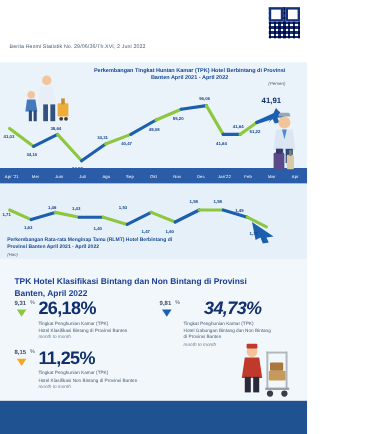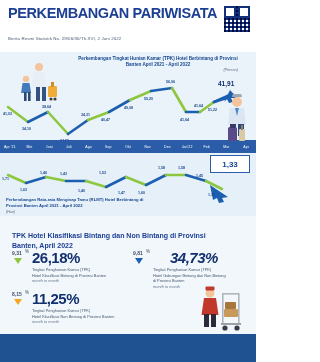--- a/index.html
+++ b/index.html
@@ -145,21 +145,20 @@
 
   .lbl { font-size:3.6px; font-weight:bold; fill:#18478f; font-family:"Liberation Sans", sans-serif; }
   .lbl-big { font-size:6.5px; font-weight:bold; fill:#12306e; font-family:"Liberation Sans", sans-serif; }
 </style>
 </head>
 <body>
 
 <div class="page">
 
   <div class="header">
-    <div class="title1">PERKEMBANGAN PARIWISATA</div>
     <div class="subtitle">Berita Resmi Statistik No. 29/06/36/Th.XVI, 2 Juni 2022</div>
     <div class="qr"></div>
   </div>
 
   <div class="band1">
     <div class="c1title">Perkembangan Tingkat Hunian Kamar (TPK) Hotel Berbintang di Provinsi Banten April 2021 - April 2022</div>
     <div class="c1unit">(Persen)</div>
   </div>
 
   <svg class="fam" viewBox="0 0 46 42">
@@ -264,21 +263,20 @@
     <text class="lbl" x="60" y="22">1,43</text>
     <text class="lbl" x="78" y="39">1,40</text>
     <text class="lbl" x="99" y="21">1,53</text>
     <text class="lbl" x="118" y="41">1,47</text>
     <text class="lbl" x="138" y="41">1,60</text>
     <text class="lbl" x="158" y="16">1,58</text>
     <text class="lbl" x="178" y="16">1,58</text>
     <text class="lbl" x="196" y="24">1,45</text>
     <text class="lbl" x="208" y="43">1,37</text>
   </svg>
-  <div class="callout">1,33</div>
   <div class="c2title">Perkembangan Rata-rata Menginap Tamu (RLMT) Hotel Berbintang di Provinsi Banten April 2021 - April 2022</div>
   <div class="c2unit">(Hari)</div>
 
   <div class="lower"></div>
   <div class="sec-title">TPK Hotel Klasifikasi Bintang dan Non Bintang di Provinsi Banten, April 2022</div>
 
   <div class="stat">
     <div class="delta" style="left:12px; top:250px;">9,31</div>
     <div class="pct" style="left:25px; top:249px;">%</div>
     <div class="arrow arr-down-green" style="left:14px; top:258px;"></div>

